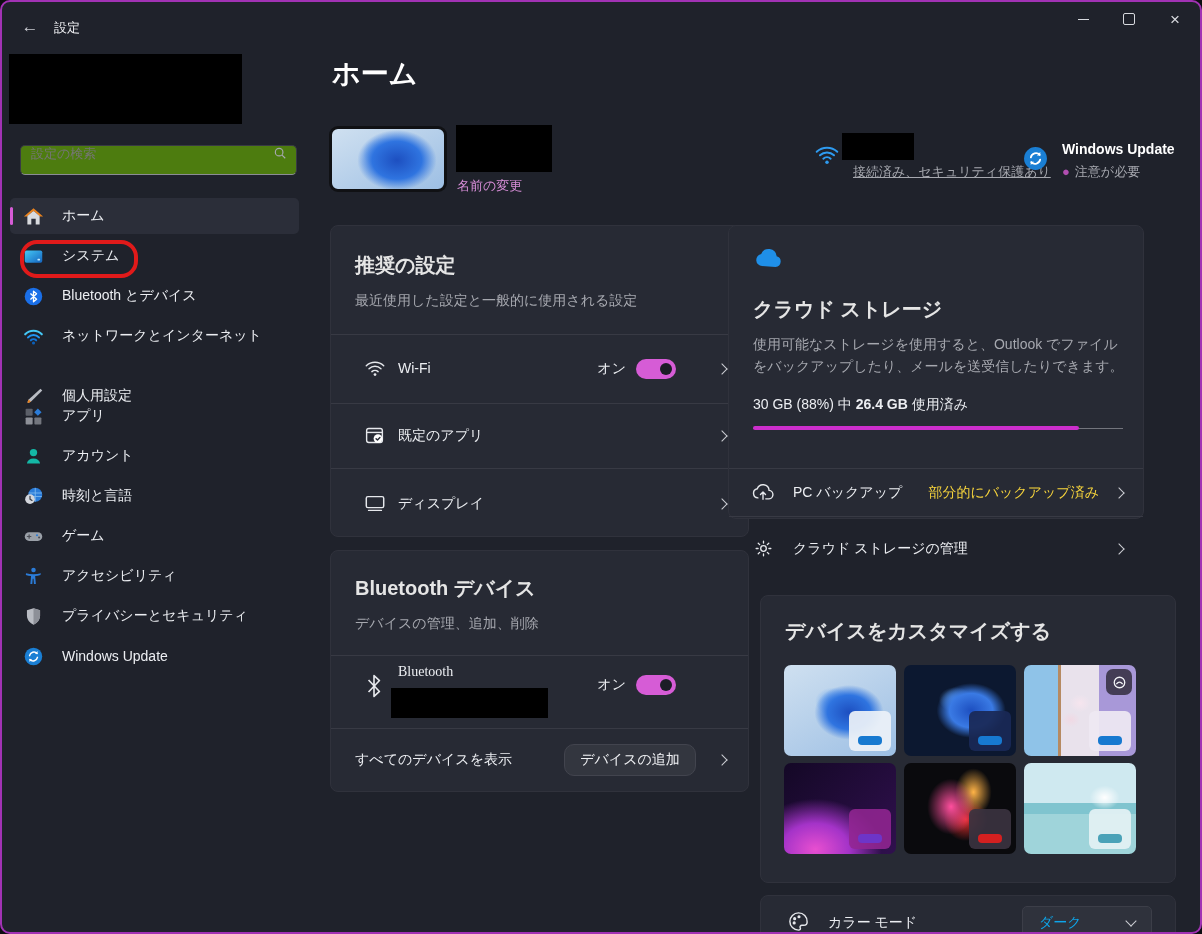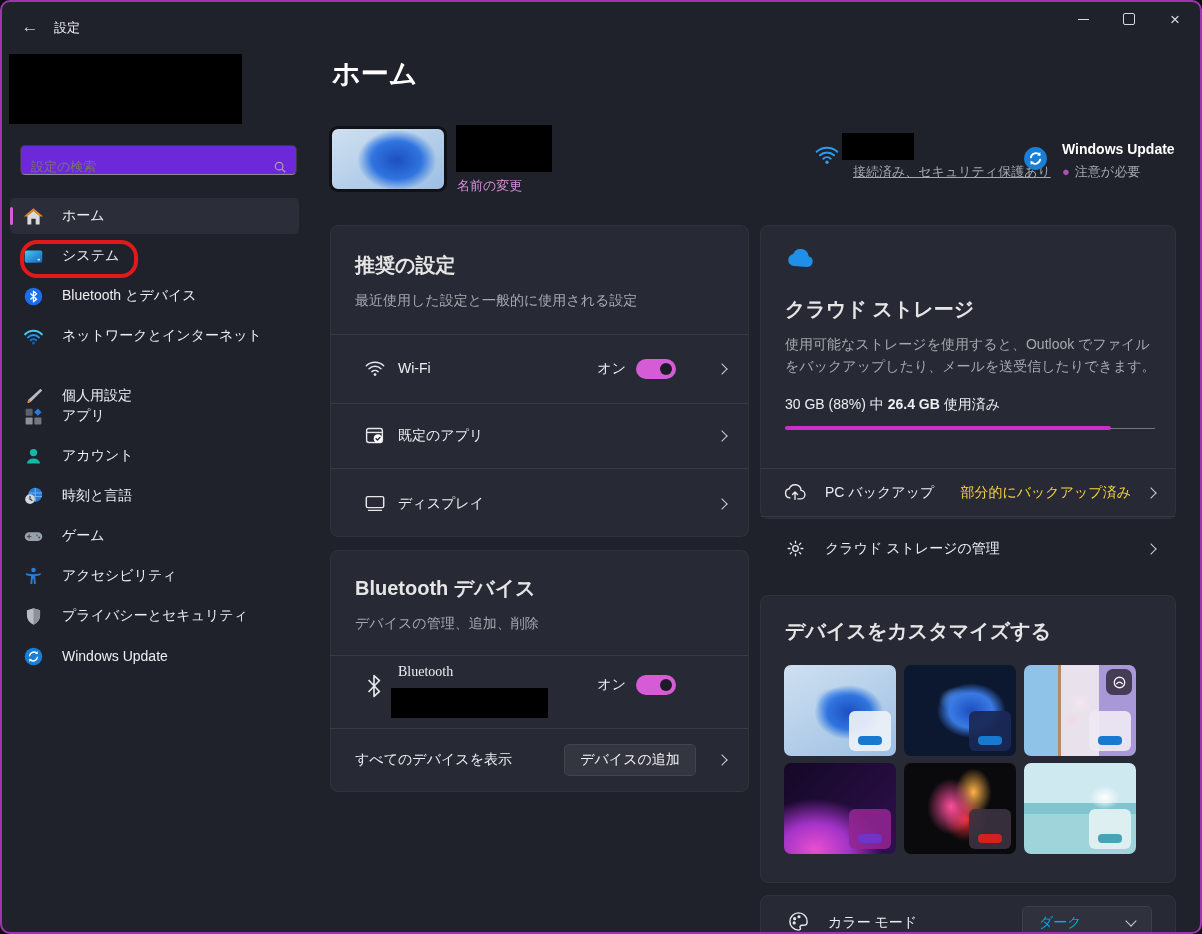--- a/index.html
+++ b/index.html
@@ -24,21 +24,21 @@
   .row-label{position:absolute;font-size:14px;color:#eceef2;}
   .cardtitle{position:absolute;font-size:20px;font-weight:bold;color:#e5e5e5;}
   .cardsub{position:absolute;font-size:14px;color:#a6a8af;}
   .tile{position:absolute;width:112px;height:91px;border-radius:7px;cursor:pointer;overflow:hidden;}
   .tile .ovl{position:absolute;right:5px;bottom:5px;width:42px;height:40px;border-radius:6px;}
   .tile .pillbtn{position:absolute;left:50%;transform:translateX(-50%);bottom:6px;width:24px;height:9px;border-radius:4px;}
   .badge{position:absolute;right:4px;top:4px;width:26px;height:26px;border-radius:7px;background:rgba(40,36,48,.78);
     display:flex;align-items:center;justify-content:center;}
   .winbtn{position:absolute;top:0;width:46px;height:34px;display:flex;align-items:center;justify-content:center;cursor:pointer;}
   .annot{position:absolute;border:4px solid var(--annotation,#e01a1a);border-radius:17px;pointer-events:none;z-index:60;}
-  .btn{position:absolute;background:#33363f;border:1px solid #42444e;border-radius:5px;color:#f0f1f4;font-size:14px;
+  .btn{position:absolute;background:#33363f;border:1px solid #42444e;border-radius:10px;color:#f0f1f4;font-size:14px;
     display:flex;align-items:center;justify-content:center;cursor:pointer;}
   .dropdown{position:absolute;background:#2f323c;border:1px solid #3c3e48;border-radius:5px;display:flex;align-items:center;cursor:pointer;}
   svg{display:block;}
 </style>
 </head>
 <body>
 
 <div id="window">
 
   <div class="abs" style="left:14px;top:12px;width:28px;height:26px;display:flex;align-items:center;justify-content:center;cursor:pointer;">
@@ -50,21 +50,21 @@
   </div>
   <div class="winbtn" style="right:48px;">
     <span style="width:10px;height:10px;border:1.2px solid #d7d9de;border-radius:2px;display:inline-block;"></span>
   </div>
   <div class="winbtn" style="right:2px;">
     <span style="color:#d7d9de;font-size:17px;line-height:1;">×</span>
   </div>
 
   <div class="redacted" style="left:7px;top:52px;width:233px;height:70px;"></div>
 
-  <div class="abs" style="left:18px;top:143px;width:277px;height:30px;background:#6d28d9;border:1px solid #383a44;border-bottom:1px solid #8b8d95;border-radius:5px;box-sizing:border-box;display:flex;align-items:flex-end;">
+  <div class="abs" style="left:18px;top:143px;width:277px;height:30px;background:#4d7c0f;border:1px solid #383a44;border-bottom:1px solid #8b8d95;border-radius:5px;box-sizing:border-box;display:flex;align-items:flex-start;">
     <input style="flex: 1 1 0%; background: transparent; border: none; outline: none; color: rgb(236, 238, 242); font-size: 13px; padding: 0px 10px; font-family: inherit;" placeholder="設定の検索">
     <span style="margin-right:9px;">
       <svg width="14" height="14" viewBox="0 0 24 24" fill="none" stroke="#a6a8af" stroke-width="2">
           <circle cx="10.5" cy="10.5" r="6.5"></circle>
           <path d="M15.5 15.5 L21 21"></path>
         </svg>
     </span>
   </div>
 
   <div class="navitem sel" style="top:196px;">
@@ -306,21 +306,21 @@
 
     <div class="abs" style="left:0;top:178px;width:100%;height:63px;cursor:pointer;">
       <span class="row-label" style="left:24px;top:22px;text-align:center;">すべてのデバイスを表示</span>
       <span class="btn" style="right:52px;top:15px;width:130px;height:30px;">
         <span>デバイスの追加</span>
       </span>
       <span class="chev abs" style="right:22px;top:27px;"></span>
     </div>
   </div>
 
-  <div class="card" style="left:758px;top:223px;width:416px;height:294px;">
+  <div class="card" style="left:726px;top:223px;width:416px;height:294px;">
     <span class="abs" style="left:24px;top:20px;">
       <svg width="32" height="24" viewBox="0 0 32 22">
           <path d="M9 19 a6 6 0 0 1-.8-11.9 A8 8 0 0 1 23.6 9.2 a5.5 5.5 0 0 1-1.1 10.8 Z" fill="#1f8fe8"></path>
         </svg>
     </span>
     <div class="cardtitle" style="left:24px;top:70px;">クラウド ストレージ</div>
     <div class="cardsub" style="left:24px;top:108px;width:372px;line-height:1.55;">使用可能なストレージを使用すると、Outlook でファイルをバックアップしたり、メールを送受信したりできます。</div>
     <div class="abs" style="left:24px;top:170px;font-size:14px;color:#eceef2;">
       <span>30 GB (88%) 中 </span><span style="font-weight:bold;">26.4 GB</span><span> 使用済み</span>
     </div>

